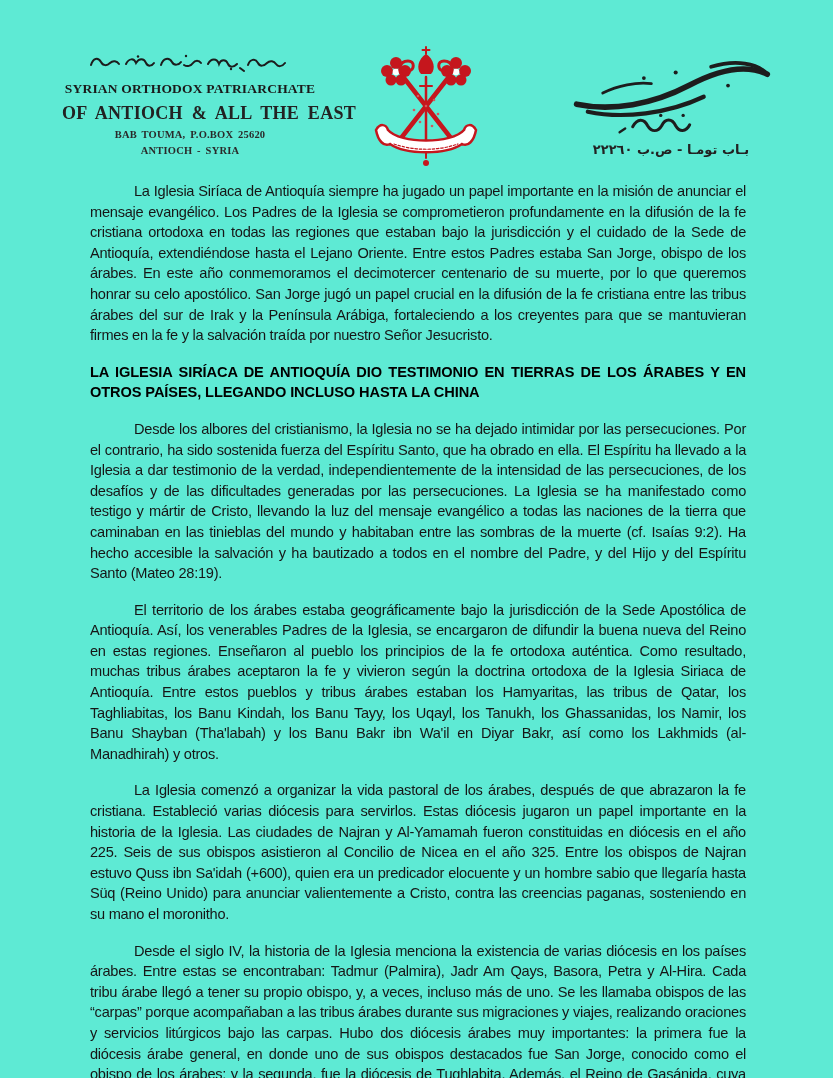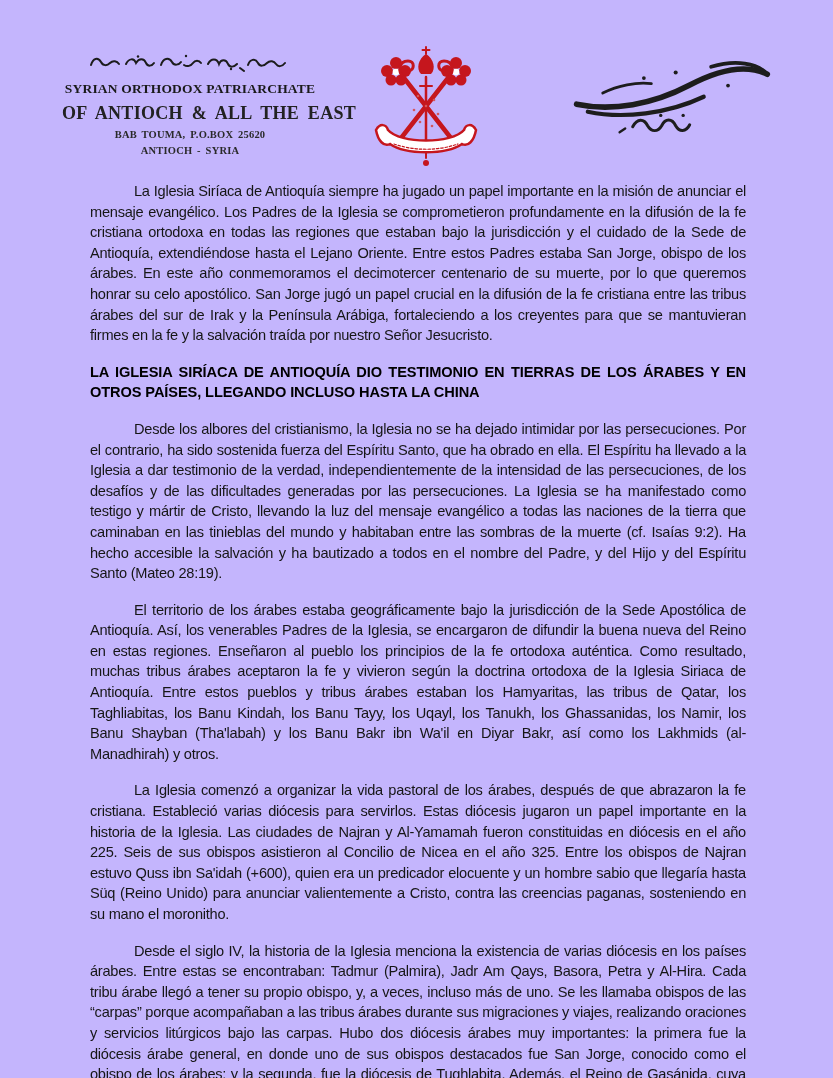--- a/index.html
+++ b/index.html
@@ -1,19 +1,19 @@
 <!DOCTYPE html>
 <html><head>
 <meta charset="utf-8">
 <style>
   html,body{margin:0;padding:0;background:#e8e8e8;}
   .page{
     position:relative;
     width:833px;height:1078px;
-    background:#c4b5fd;
+    background:#5eead4;
     overflow:hidden;
     font-family:"Liberation Sans", sans-serif;
     color:#161616;
   }
   
   .letterhead{position:absolute;top:0;left:0;width:833px;height:180px;}
   .lh-left{
     position:absolute;top:52px;left:62px;width:256px;
     text-align:center;
     font-family:"Liberation Serif", serif;
@@ -149,20 +149,21 @@
           <path d="M66 84 l-6 4" stroke-width="2.5"></path>
         </g>
         <g fill="#1d1d1d">
           <circle cx="120" cy="24" r="2.2"></circle>
             <circle cx="86" cy="30" r="2"></circle>
             <circle cx="176" cy="38" r="2"></circle>
           <circle cx="104" cy="70" r="1.8"></circle>
             <circle cx="128" cy="70" r="1.8"></circle>
         </g>
       </svg>
+      <div class="ar-addr">بـاب تومـا - ص.ب ٢٢٢٦٠</div>
     </div>
   </div>
 
   <div class="doc-body">
     <p class="indent">La Iglesia Siríaca de Antioquía siempre ha jugado un papel importante en la misión de anunciar el mensaje evangélico. Los Padres de la Iglesia se comprometieron profundamente en la difusión de la fe cristiana ortodoxa en todas las regiones que estaban bajo la jurisdicción y el cuidado de la Sede de Antioquía, extendiéndose hasta el Lejano Oriente. Entre estos Padres estaba San Jorge, obispo de los árabes. En este año conmemoramos el decimotercer centenario de su muerte, por lo que queremos honrar su celo apostólico. San Jorge jugó un papel crucial en la difusión de la fe cristiana entre las tribus árabes del sur de Irak y la Península Arábiga, fortaleciendo a los creyentes para que se mantuvieran firmes en la fe y la salvación traída por nuestro Señor Jesucristo.</p>
 
     <p class="section-heading">LA IGLESIA SIRÍACA DE ANTIOQUÍA DIO TESTIMONIO EN TIERRAS DE LOS ÁRABES Y EN OTROS PAÍSES, LLEGANDO INCLUSO HASTA LA CHINA</p>
 
     <p class="indent">Desde los albores del cristianismo, la Iglesia no se ha dejado intimidar por las persecuciones. Por el contrario, ha sido sostenida fuerza del Espíritu Santo, que ha obrado en ella. El Espíritu ha llevado a la Iglesia a dar testimonio de la verdad, independientemente de la intensidad de las persecuciones, de los desafíos y de las dificultades generadas por las persecuciones. La Iglesia se ha manifestado como testigo y mártir de Cristo, llevando la luz del mensaje evangélico a todas las naciones de la tierra que caminaban en las tinieblas del mundo y habitaban entre las sombras de la muerte (cf. Isaías 9:2). Ha hecho accesible la salvación y ha bautizado a todos en el nombre del Padre, y del Hijo y del Espíritu Santo (Mateo 28:19).</p>
 

